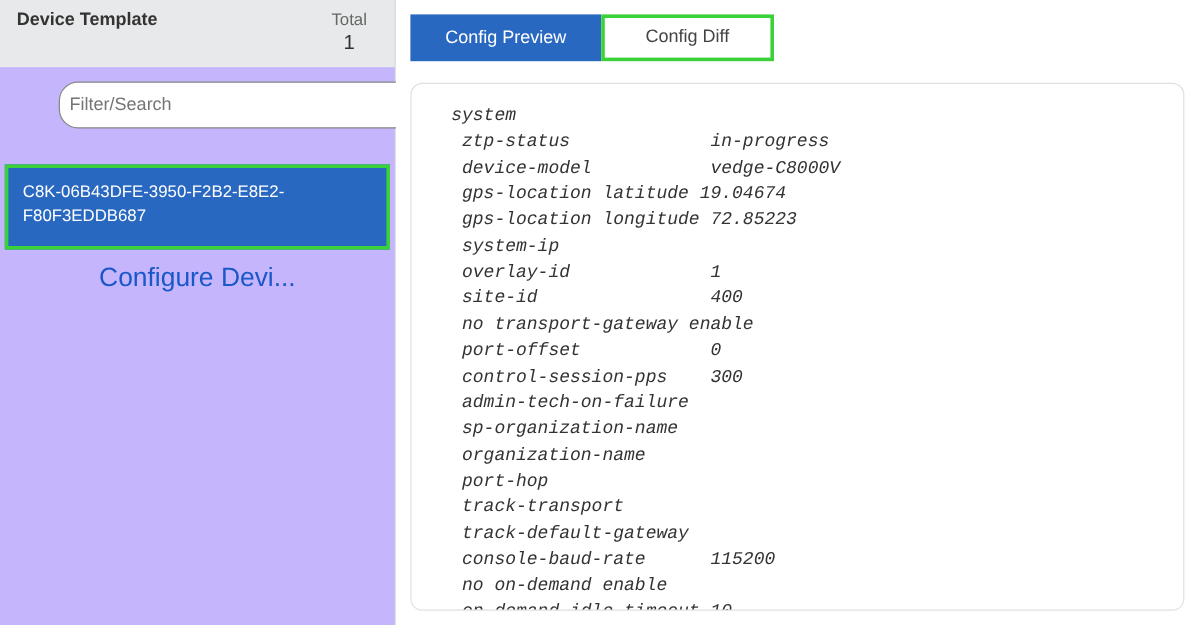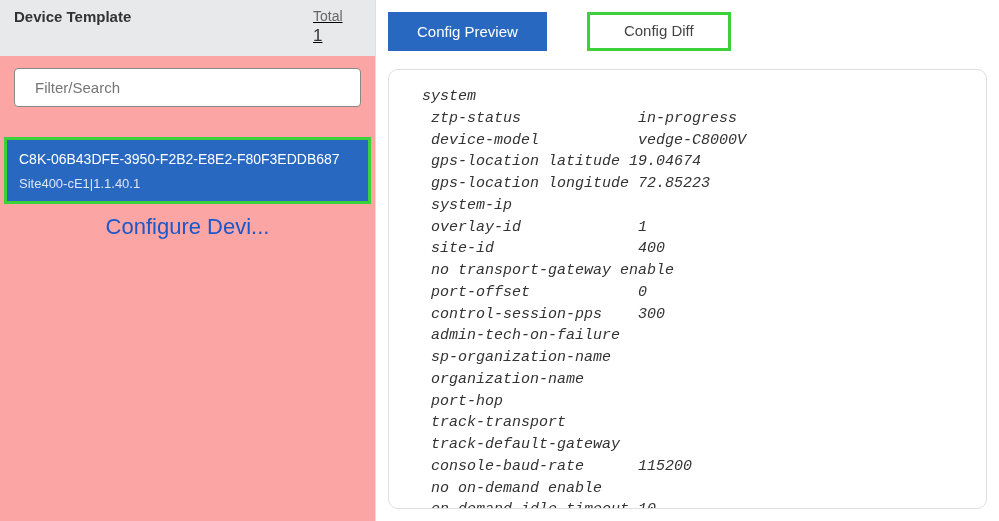--- a/index.html
+++ b/index.html
@@ -8,22 +8,22 @@
       background: #fff;
       width: 999px;
       height: 521px;
       overflow: hidden;
     }
     .container {
       display: flex;
       height: 100%;
     }
     .sidebar {
-      width: 376px;
-      background: #fca5a5;
+      width: 330px;
+      background: #c4b5fd;
       display: flex;
       flex-direction: column;
       border-right: 1px solid #e0e0e0;
     }
     .template-header {
       display: flex;
       background: #e8e9ea;
       padding: 8px 14px 10px 14px;
     }
     .template-name-col {
@@ -37,23 +37,22 @@
     }
     .template-id {
       font-size: 15px;
       color: #1a73e8;
       white-space: nowrap;
       overflow: hidden;
       text-overflow: ellipsis;
     }
     .total-col {
       width: 48px;
-      text-align: left;
+      text-align: center;
       margin-left: 8px;
-      text-decoration: underline;
     }
     .total-label {
       font-size: 14px;
       color: #666;
       margin-bottom: 2px;
     }
     .total-value {
       font-size: 17px;
       color: #333;
     }
@@ -61,27 +60,28 @@
       padding: 12px 14px;
     }
     .device-list-title {
       font-size: 16px;
       font-weight: 600;
       color: #222;
       margin-bottom: 10px;
     }
     .filter-input {
       width: 100%;
-      padding: 10px 20px;
+      padding: 10px 8px;
       font-size: 15px;
       border: 1.5px solid #888;
-      border-radius: 4px;
+      border-radius: 16px;
       background: #fff;
       color: #888;
       outline: none;
+      margin-left: 35px;
     }
     .device-item {
       margin: 18px 4px 0 4px;
       background: #2968c0;
       border: 3px solid #3ad13a;
       padding: 10px 12px;
       color: #fff;
     }
     .device-id {
       font-size: 14px;
@@ -102,21 +102,20 @@
       font-weight: 500;
     }
     .main {
       flex: 1;
       padding: 12px 12px;
       background: #fff;
     }
     .tab-row {
       display: flex;
       margin-bottom: 18px;
-      gap: 40px;
     }
     .tab {
       padding: 10px 28px;
       font-size: 15px;
       cursor: pointer;
       border: 1px solid transparent;
     }
     .tab-active {
       background: #2968c0;
       color: #fff;
@@ -157,21 +156,20 @@
         <div class="total-value">1</div>
       </div>
     </div>
 
     <div class="device-list-section">
       <input class="filter-input" type="text" placeholder="Filter/Search" style="">
     </div>
 
     <div class="device-item">
       <div class="device-id">C8K-06B43DFE-3950-F2B2-E8E2-F80F3EDDB687</div>
-      <div class="device-subinfo">Site400-cE1|1.1.40.1</div>
     </div>
 
     <div class="configure-link">Configure Devi...</div>
   </div>
 
   <div class="main">
     <div class="tab-row">
       <div class="tab tab-active">Config Preview</div>
       <div class="tab tab-inactive">Config Diff</div>
     </div>

